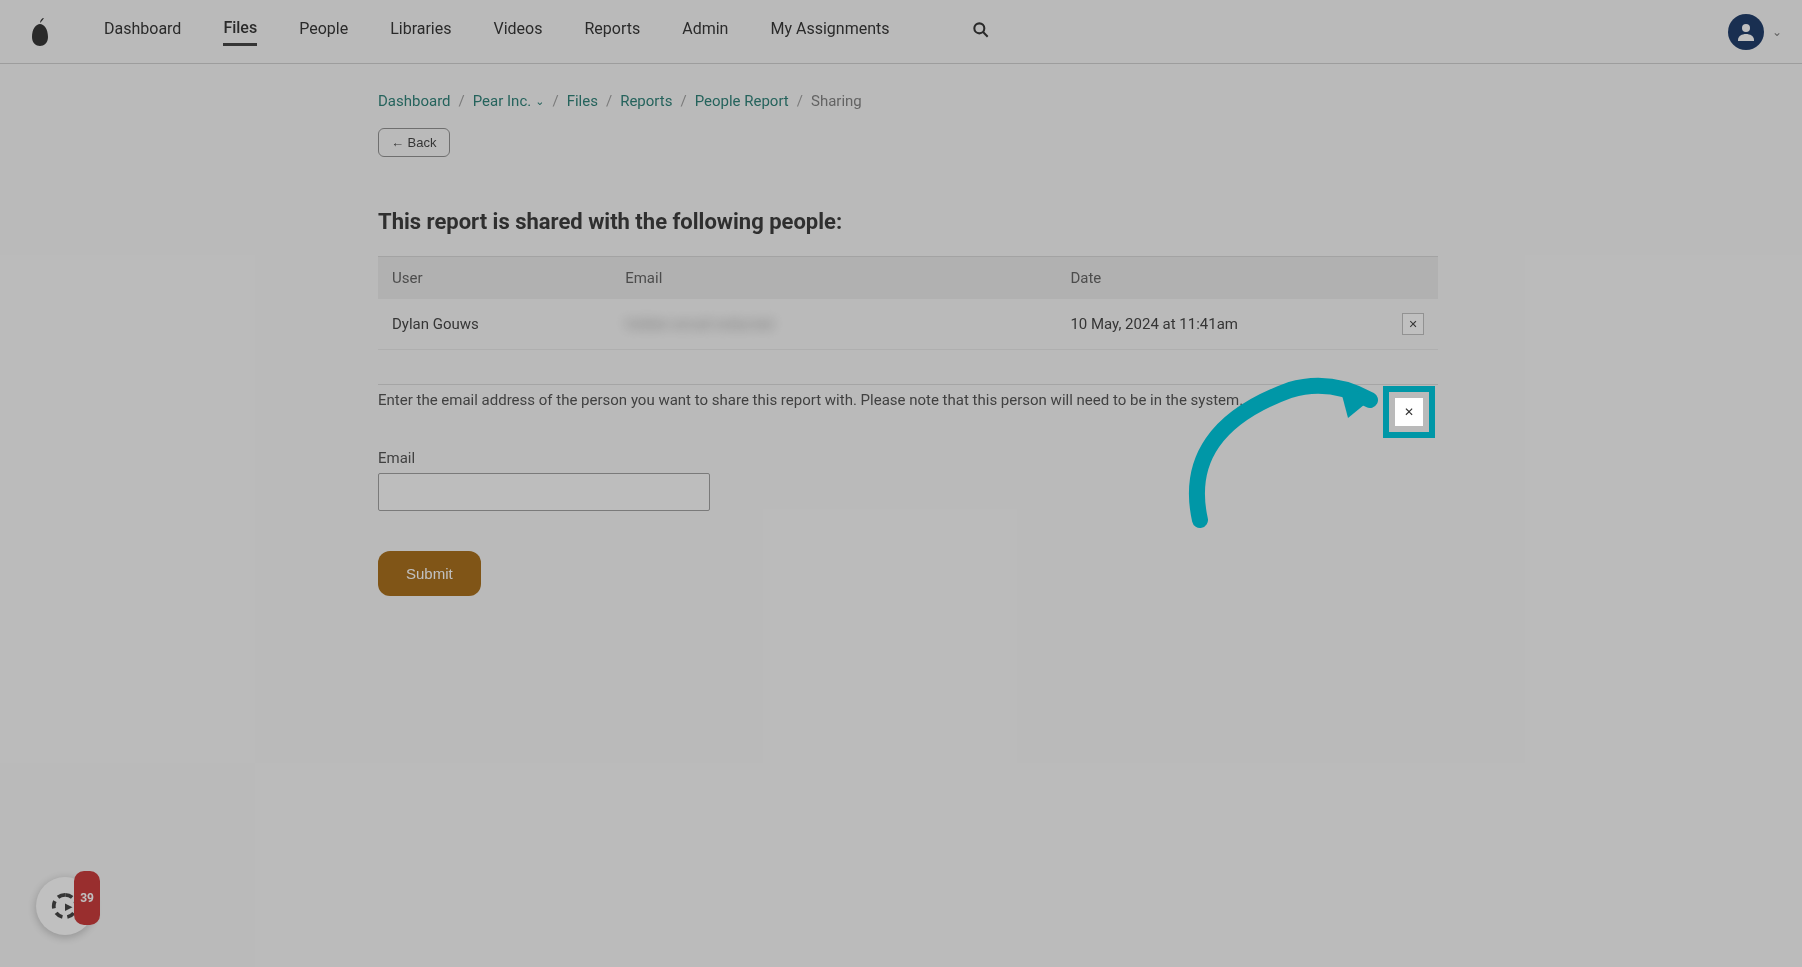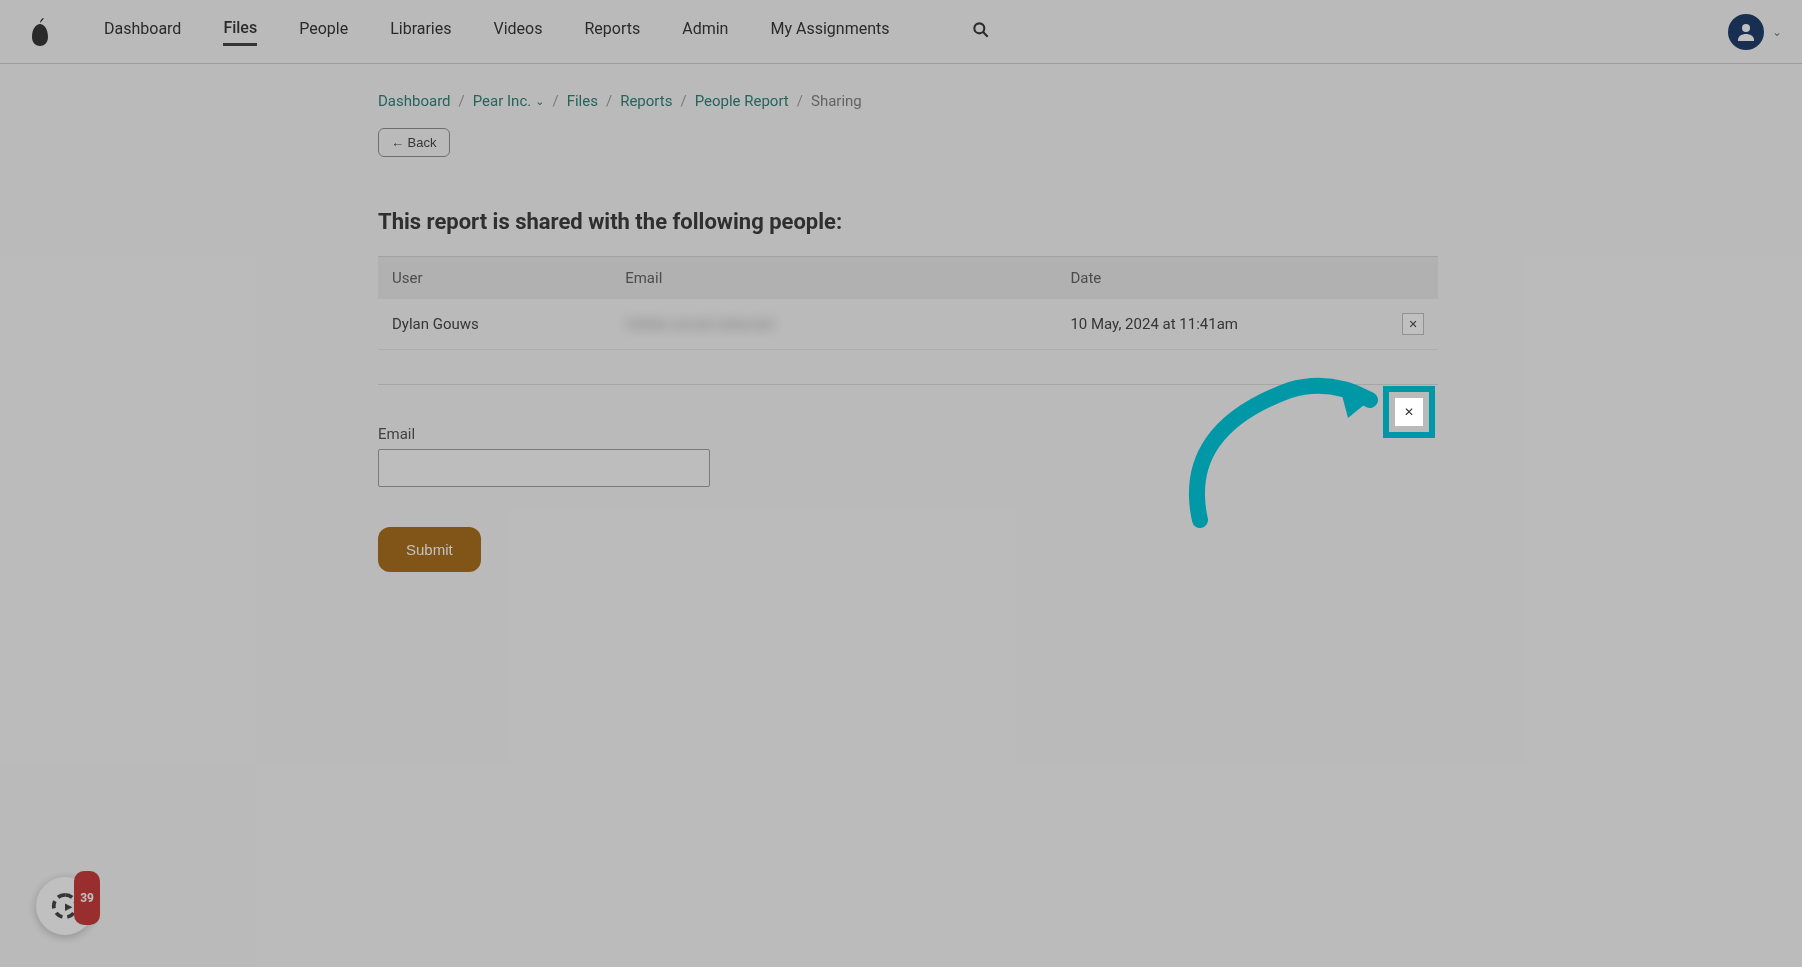--- a/index.html
+++ b/index.html
@@ -141,20 +141,21 @@
             <button class="remove-x-btn">
               <span>✕</span>
             </button>
           </td>
         </tr>
       </tbody>
     </table>
 
     <hr class="divider">
 
+    <p class="share-desc">Enter the email address of the person you want to share this report with. Please note that this person will need to be in the system.</p>
 
     <label class="field-label">Email</label>
     <input type="text" class="email-input" style="">
 
     <div>
       <button class="submit-btn">Submit</button>
     </div>
   </div>
 
   <div class="chat-widget">

